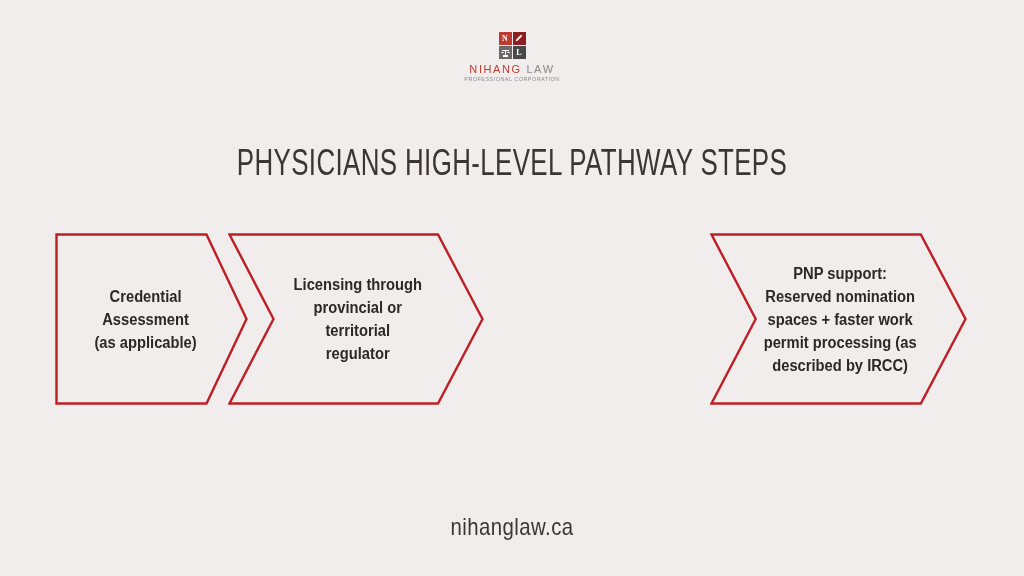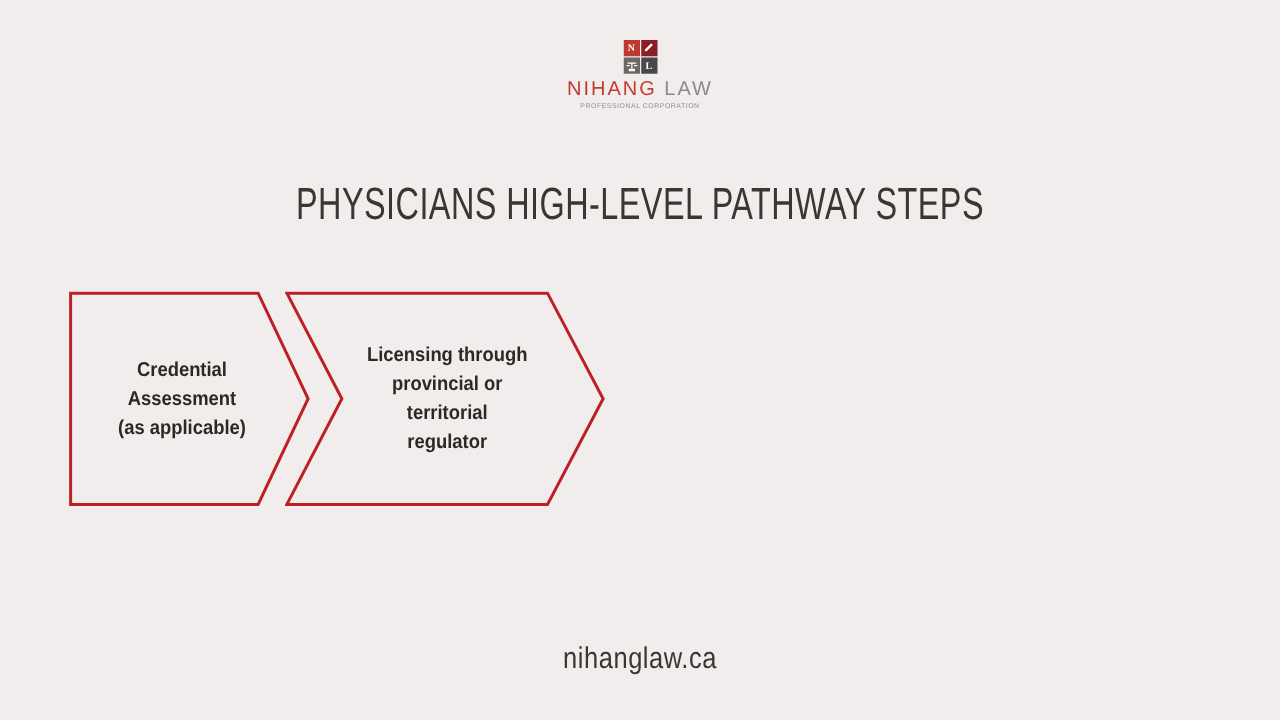--- a/index.html
+++ b/index.html
@@ -37,21 +37,21 @@
   .scales-glyph .beam { position: absolute; top: 1px; left: 1px; width: 7px; height: 1.2px; background: #fff; }
   .scales-glyph .stem { position: absolute; top: 1px; left: 4px; width: 1.2px; height: 5px; background: #fff; }
   .scales-glyph .base { position: absolute; bottom: 0; left: 2px; width: 5px; height: 1.2px; background: #fff; }
   .scales-glyph .pan-l, .scales-glyph .pan-r {
     position: absolute; top: 3px; width: 3px; height: 1.6px;
     border-radius: 0 0 3px 3px; background: #fff;
   }
   .scales-glyph .pan-l { left: 0; } .scales-glyph .pan-r { right: 0; }
   .logo-name {
     margin-top: 4px;
-    font-size: 16px; letter-spacing: 1.6px; font-weight: 500;
+    font-size: 11px; letter-spacing: 1.6px; font-weight: 500;
     white-space: nowrap;
   }
   .logo-name .primary { color: var(--logo-red, #c23b31); }
   .logo-name .secondary { color: #8a8a8a; }
   .logo-sub {
     margin-top: 1px;
     font-size: 5.5px; letter-spacing: 0.45px; color: #908c8a;
     white-space: nowrap;
   }
 
@@ -157,16 +157,28 @@
     </svg>
     <div class="step-text">
       <div class="step-label">Licensing through
 provincial or
 territorial
 regulator</div>
     </div>
   </div>
 
 
+  <div class="step step-4">
+    <svg viewBox="0 0 256 172" preserveAspectRatio="none">
+      <polygon points="1.5,1.5 210,1.5 254.5,86 210,170.5 1.5,170.5 45.5,86"></polygon>
+    </svg>
+    <div class="step-text">
+      <div class="step-label">PNP support:
+Reserved nomination
+spaces + faster work
+permit processing (as
+described by IRCC)</div>
+    </div>
+  </div>
 
 </div>
 
 <div class="footer-site">nihanglaw.ca</div>
 
 </body></html>

